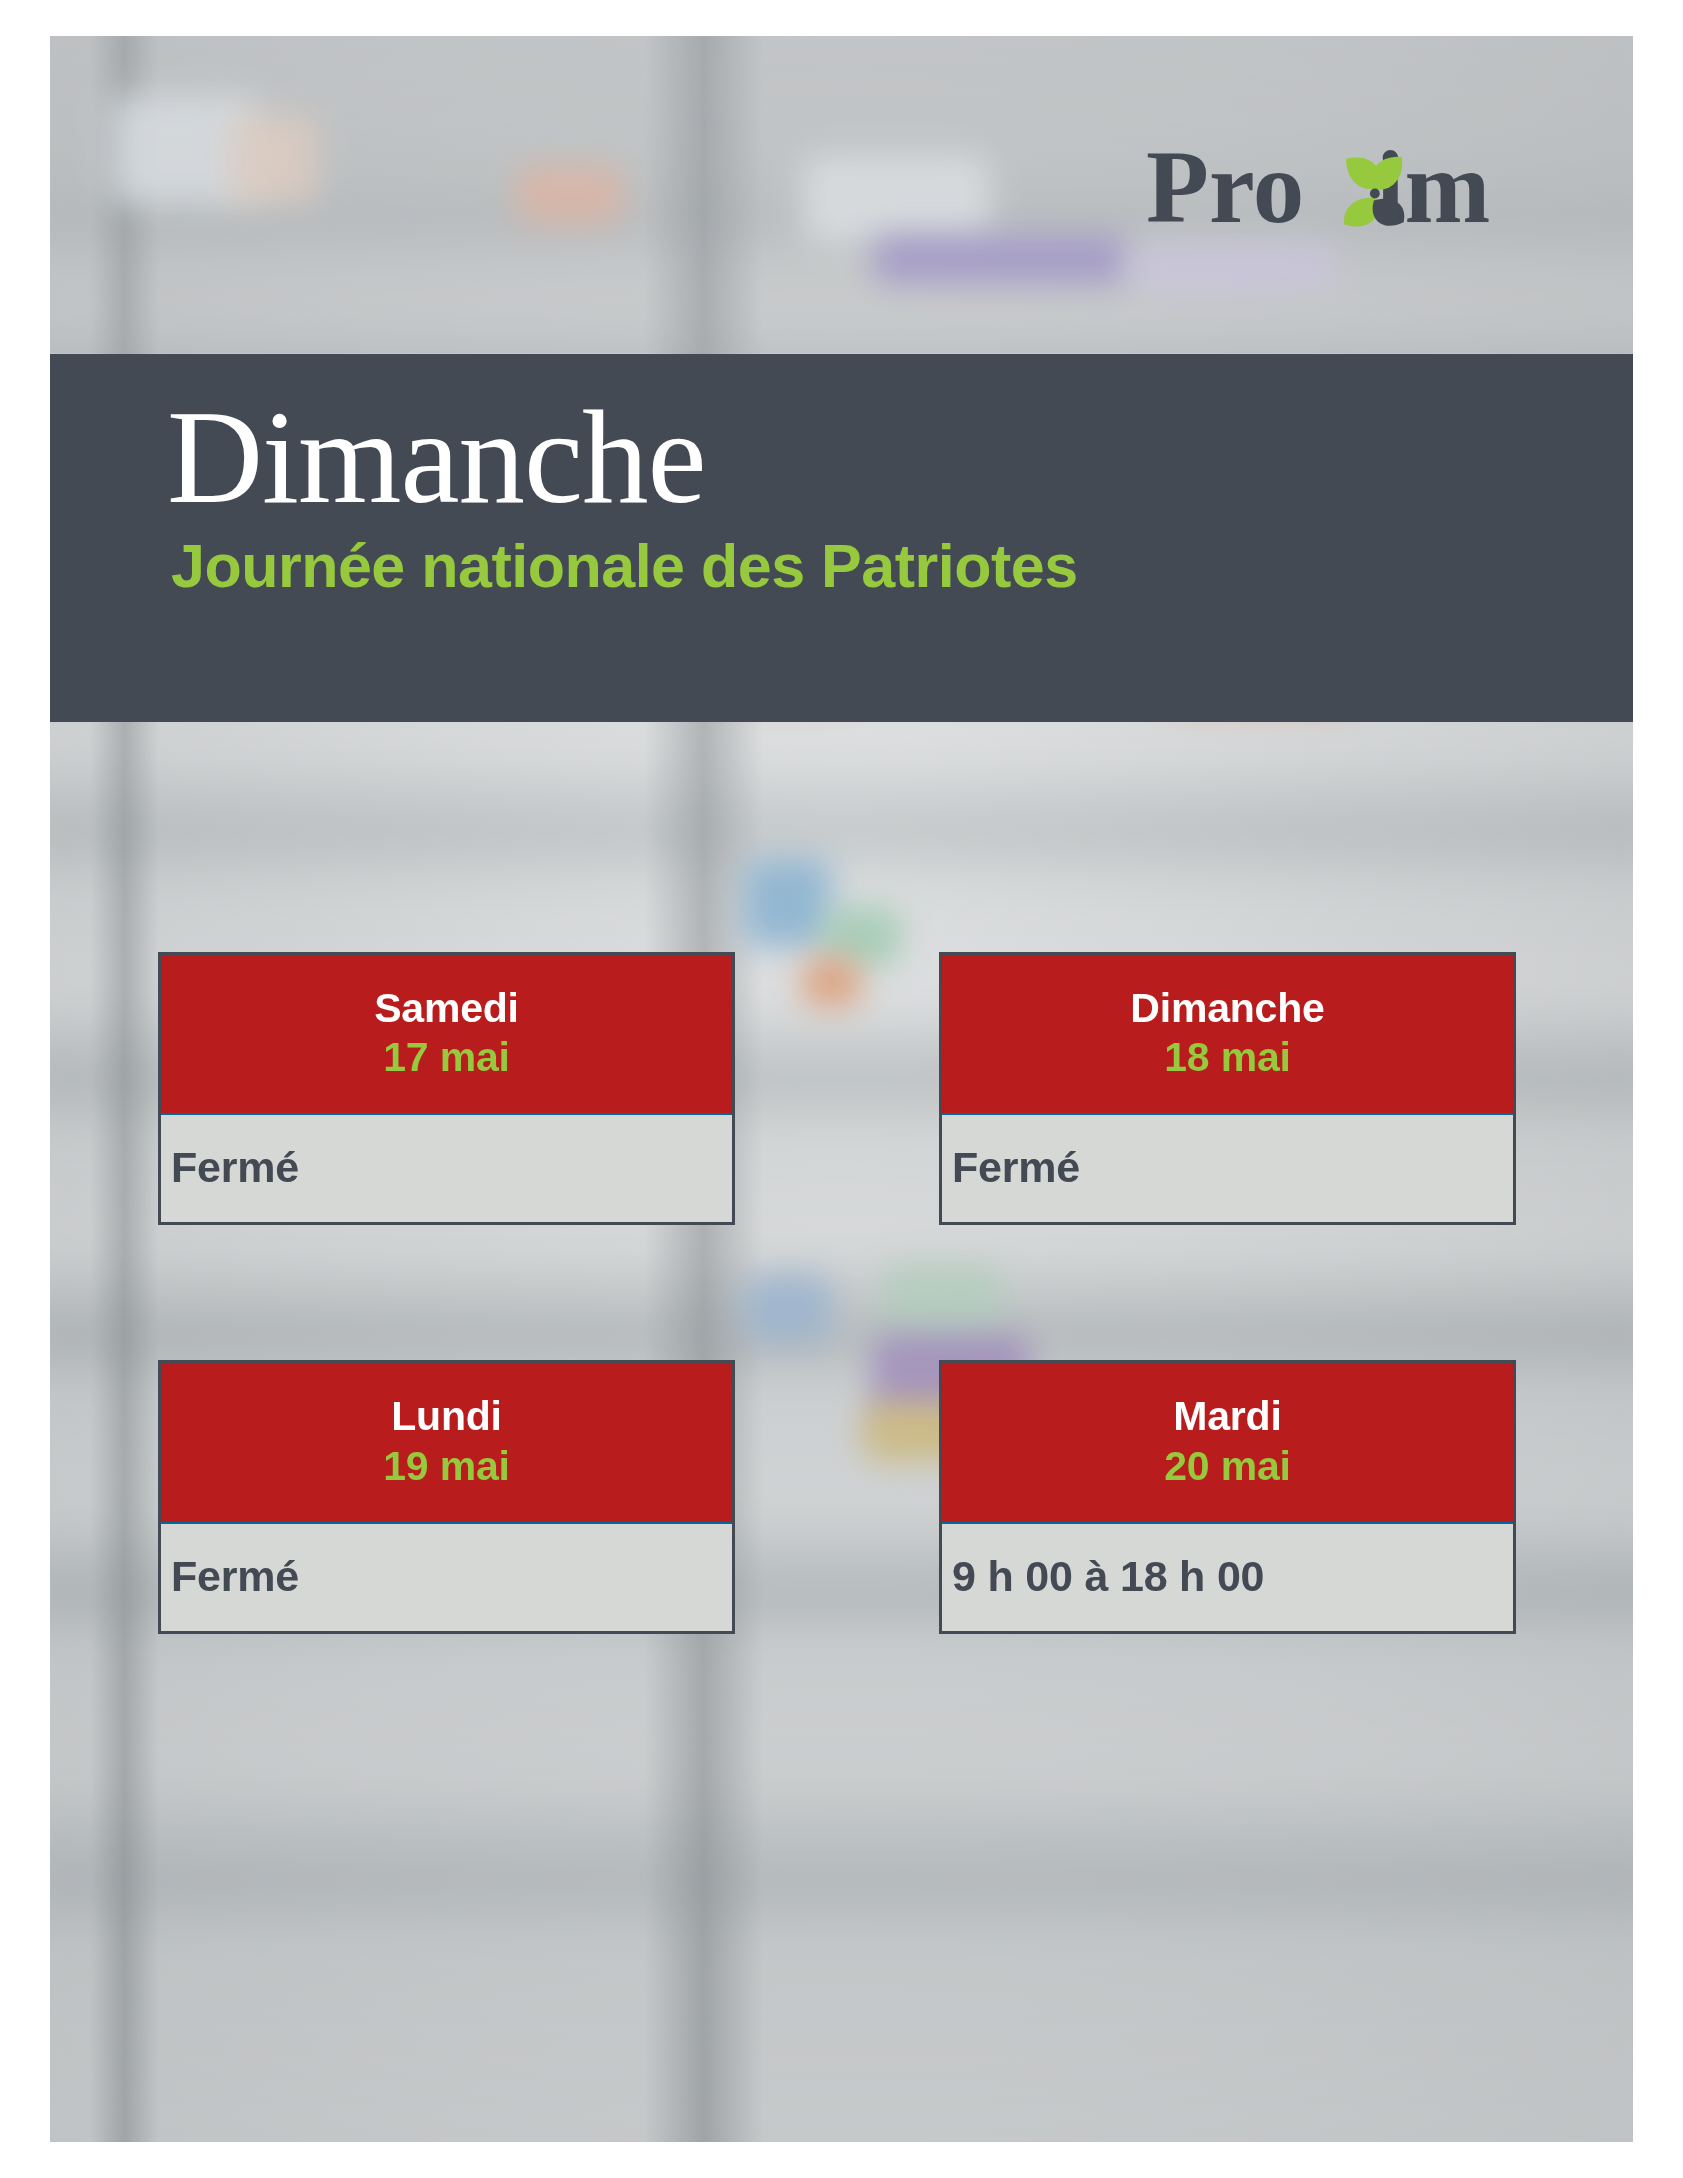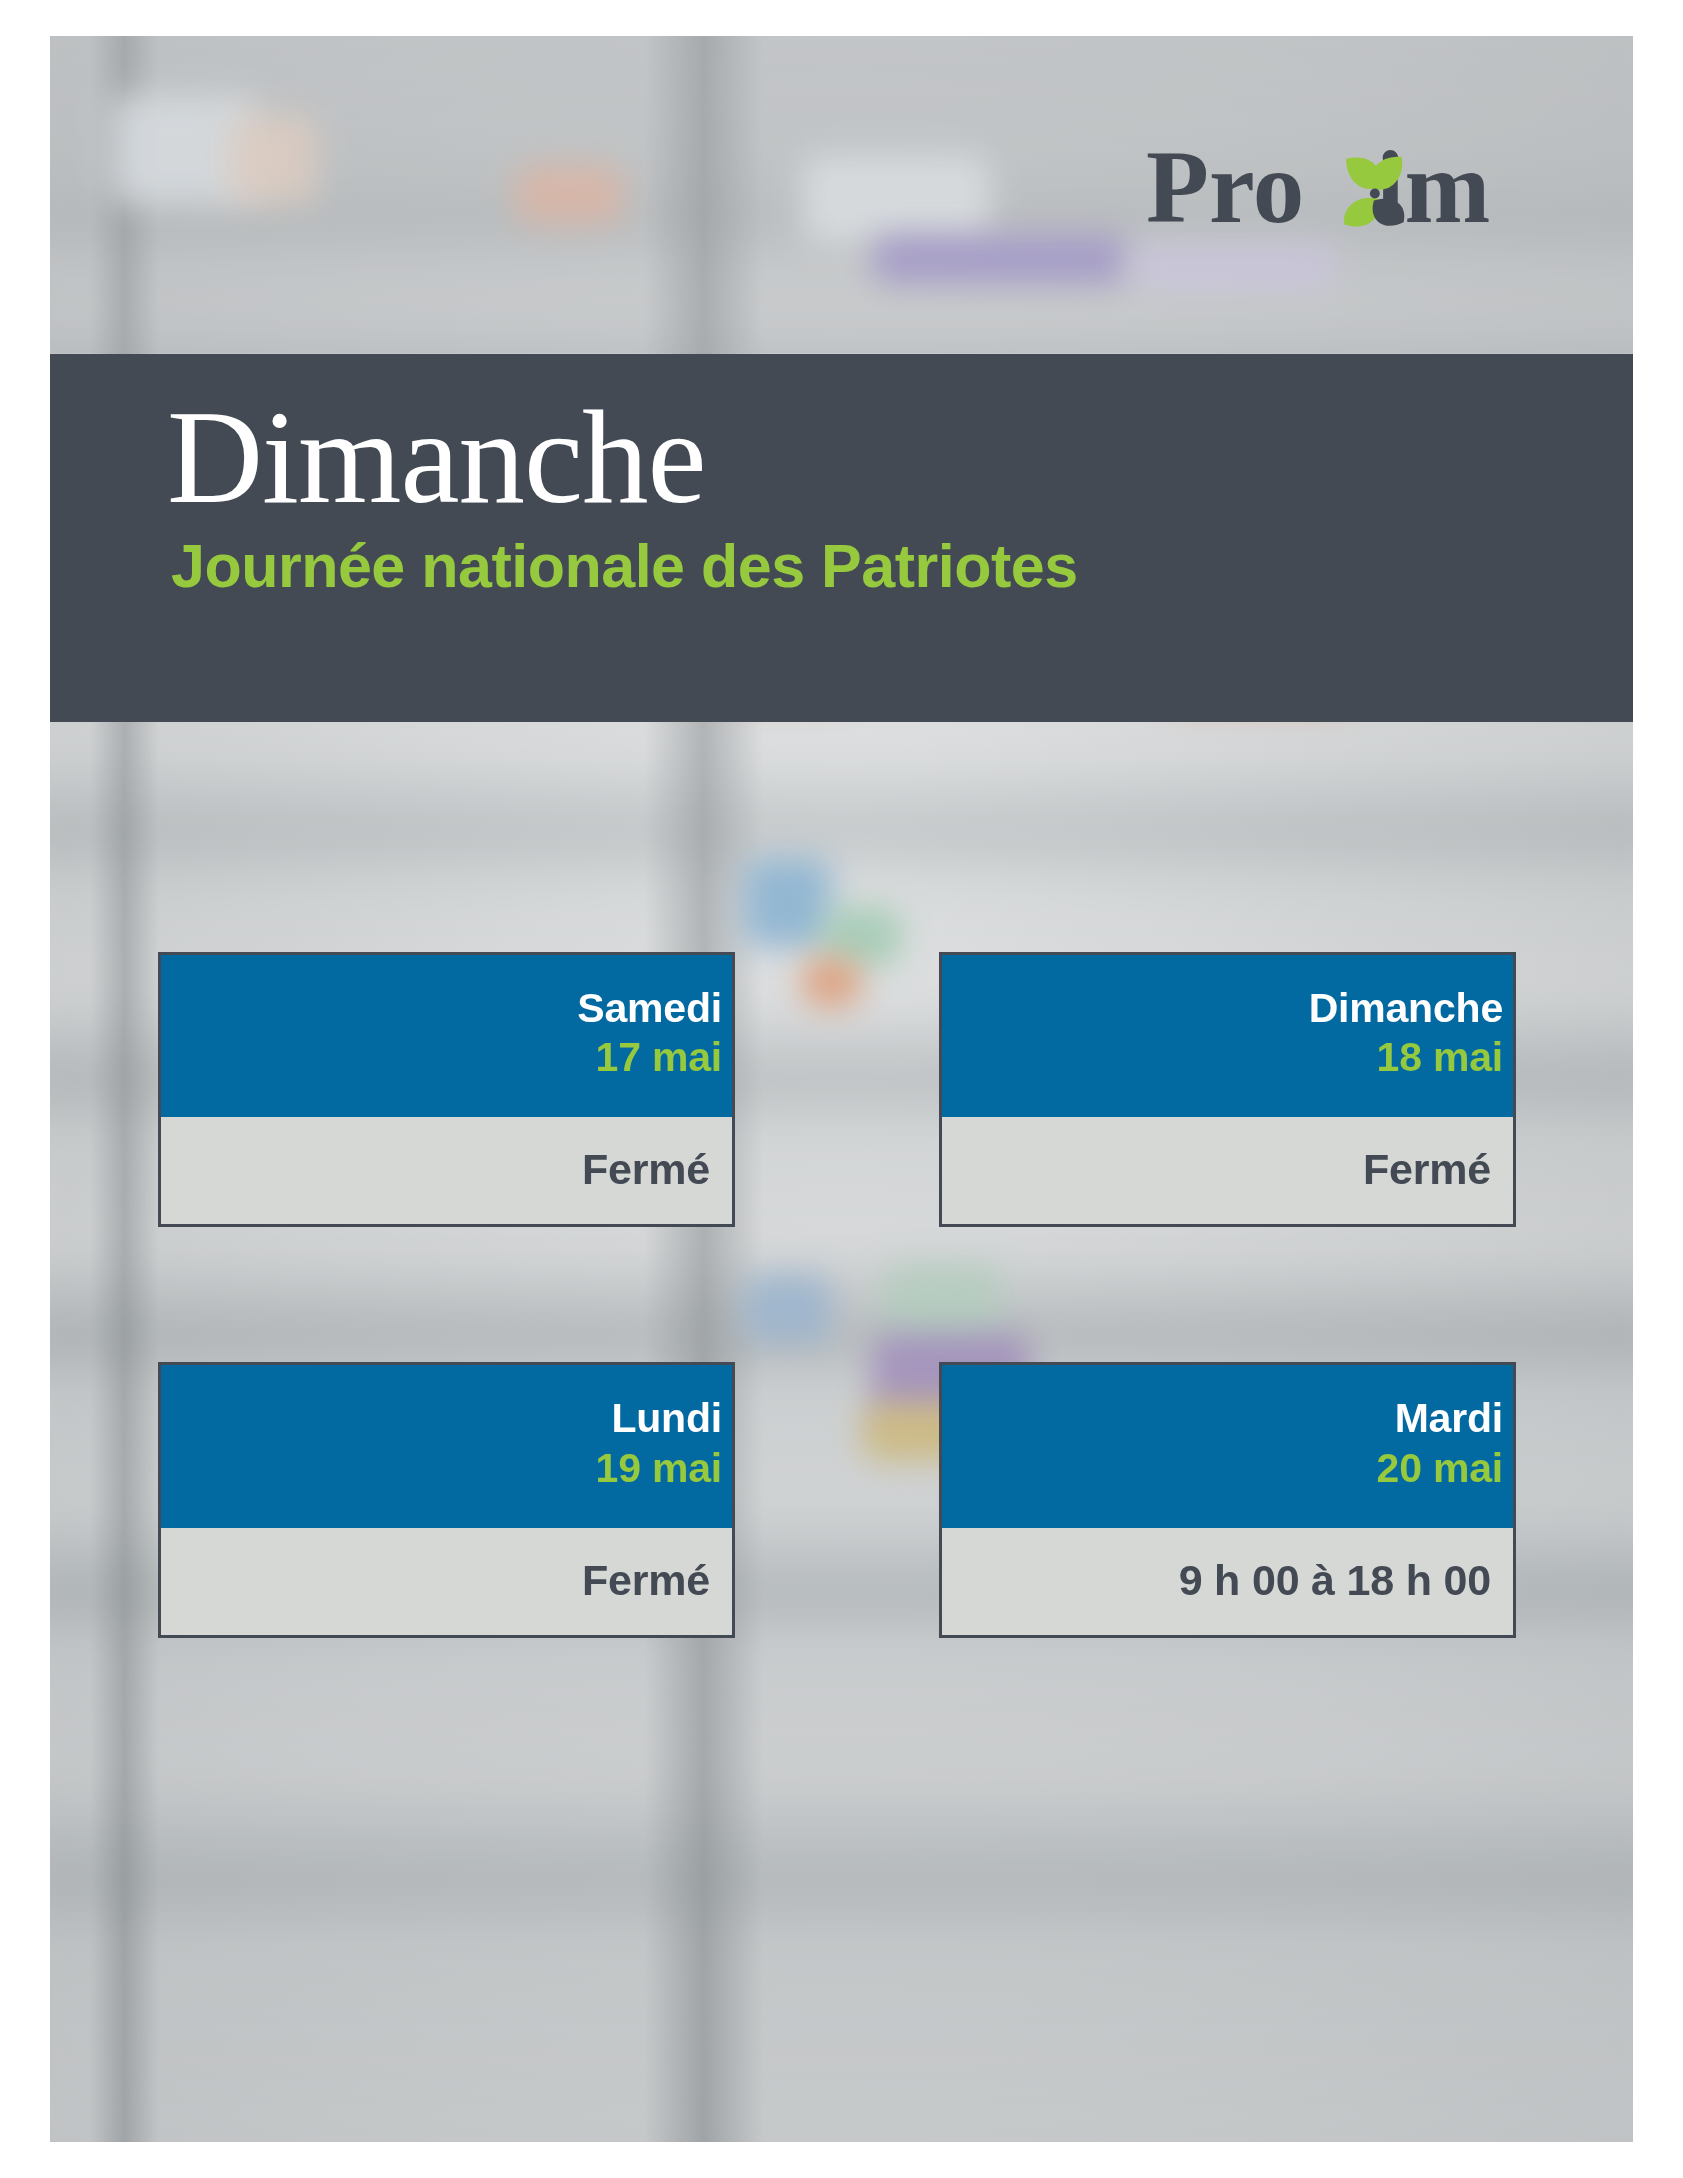--- a/index.html
+++ b/index.html
@@ -157,43 +157,43 @@
     column-gap: 204px;
     row-gap: 135px;
   }
   .card {
     width: 577px;
     border: 3px solid #434a54;
     box-sizing: border-box;
     background: #d6d8d6;
   }
   .card-head {
-    background: #0369a1;
+    background: #b91c1c;
     padding: 30px 10px 30px;
-    text-align: right;
+    text-align: center;
   }
   .card-day {
     font-size: 41px;
     font-weight: 700;
     color: #ffffff;
     line-height: 1.15;
     letter-spacing: -0.2px;
   }
   .card-date {
     font-size: 41px;
     font-weight: 700;
     color: #96c93d;
     line-height: 1.25;
     letter-spacing: -0.2px;
   }
   .card-body {
     background: #d6d8d6;
-    text-align: right;
-    padding: 28px 22px 30px;
-    border-top: 4px solid #0369a1;
+    text-align: left;
+    padding: 28px 10px 30px;
+    border-top: 2px solid #0369a1;
   }
   .card-hours {
     font-size: 43px;
     font-weight: 700;
     color: #434a54;
     letter-spacing: -0.2px;
   }
 
   
   .margin {

